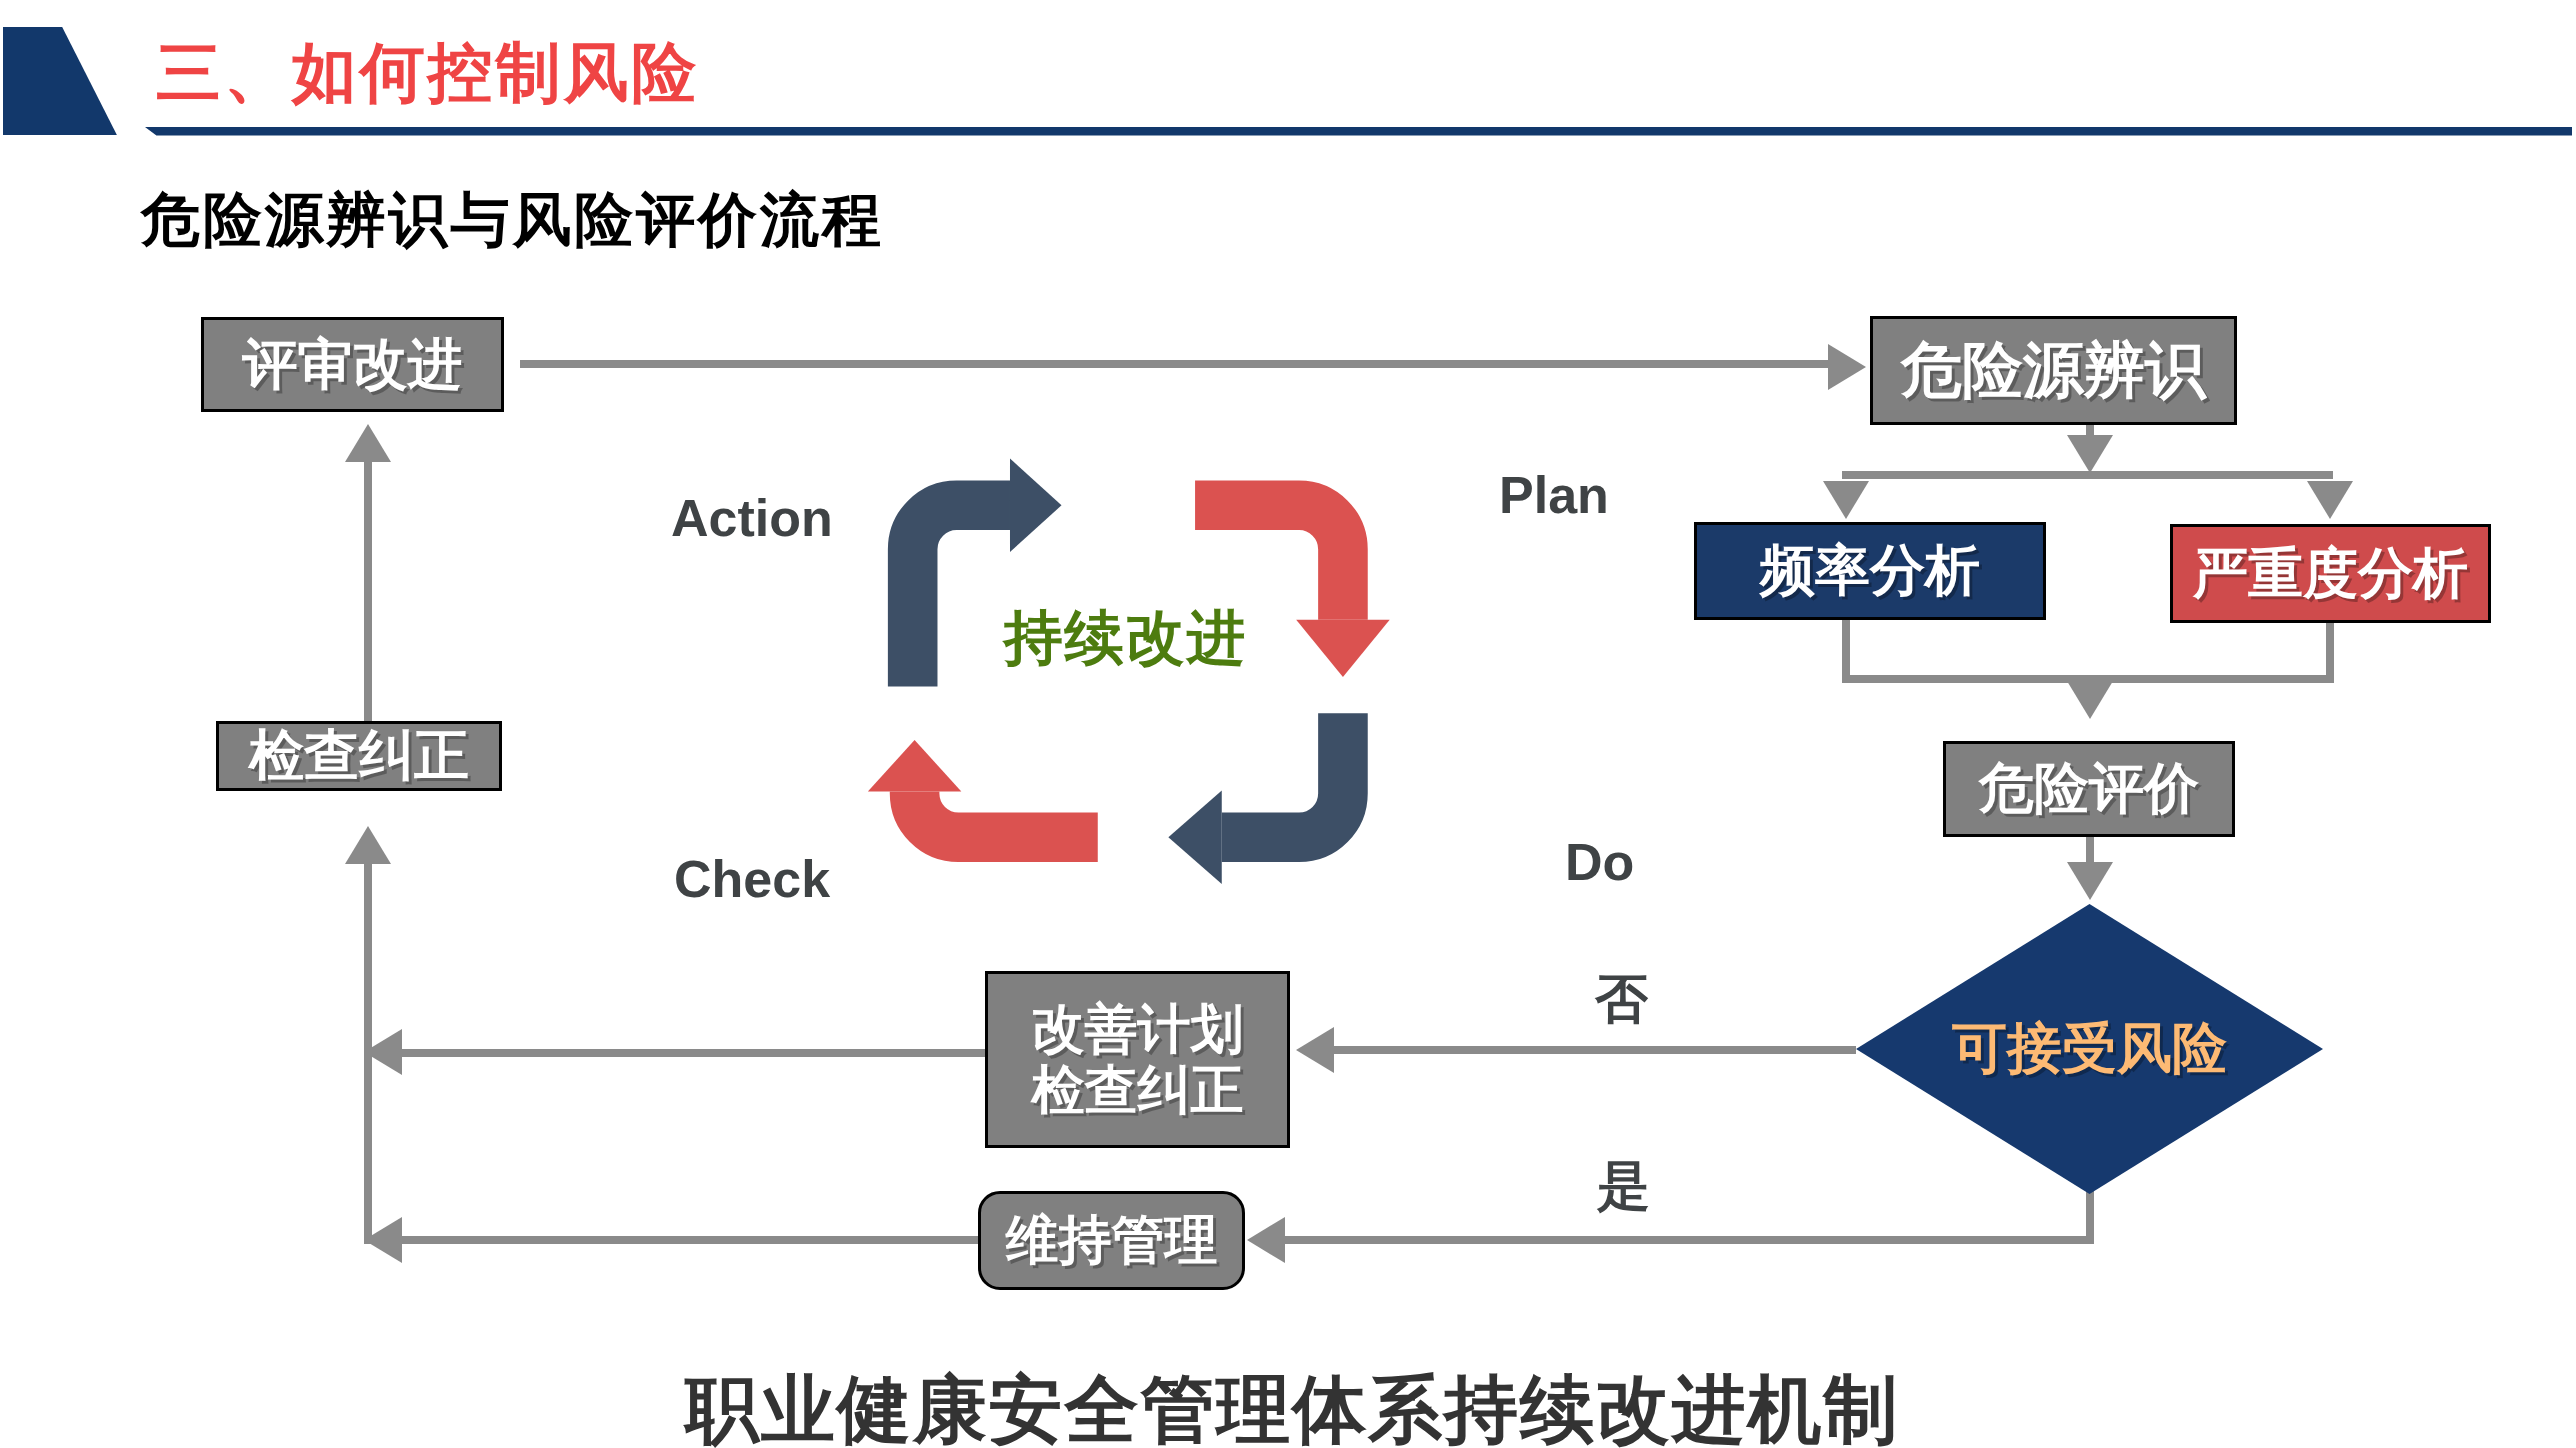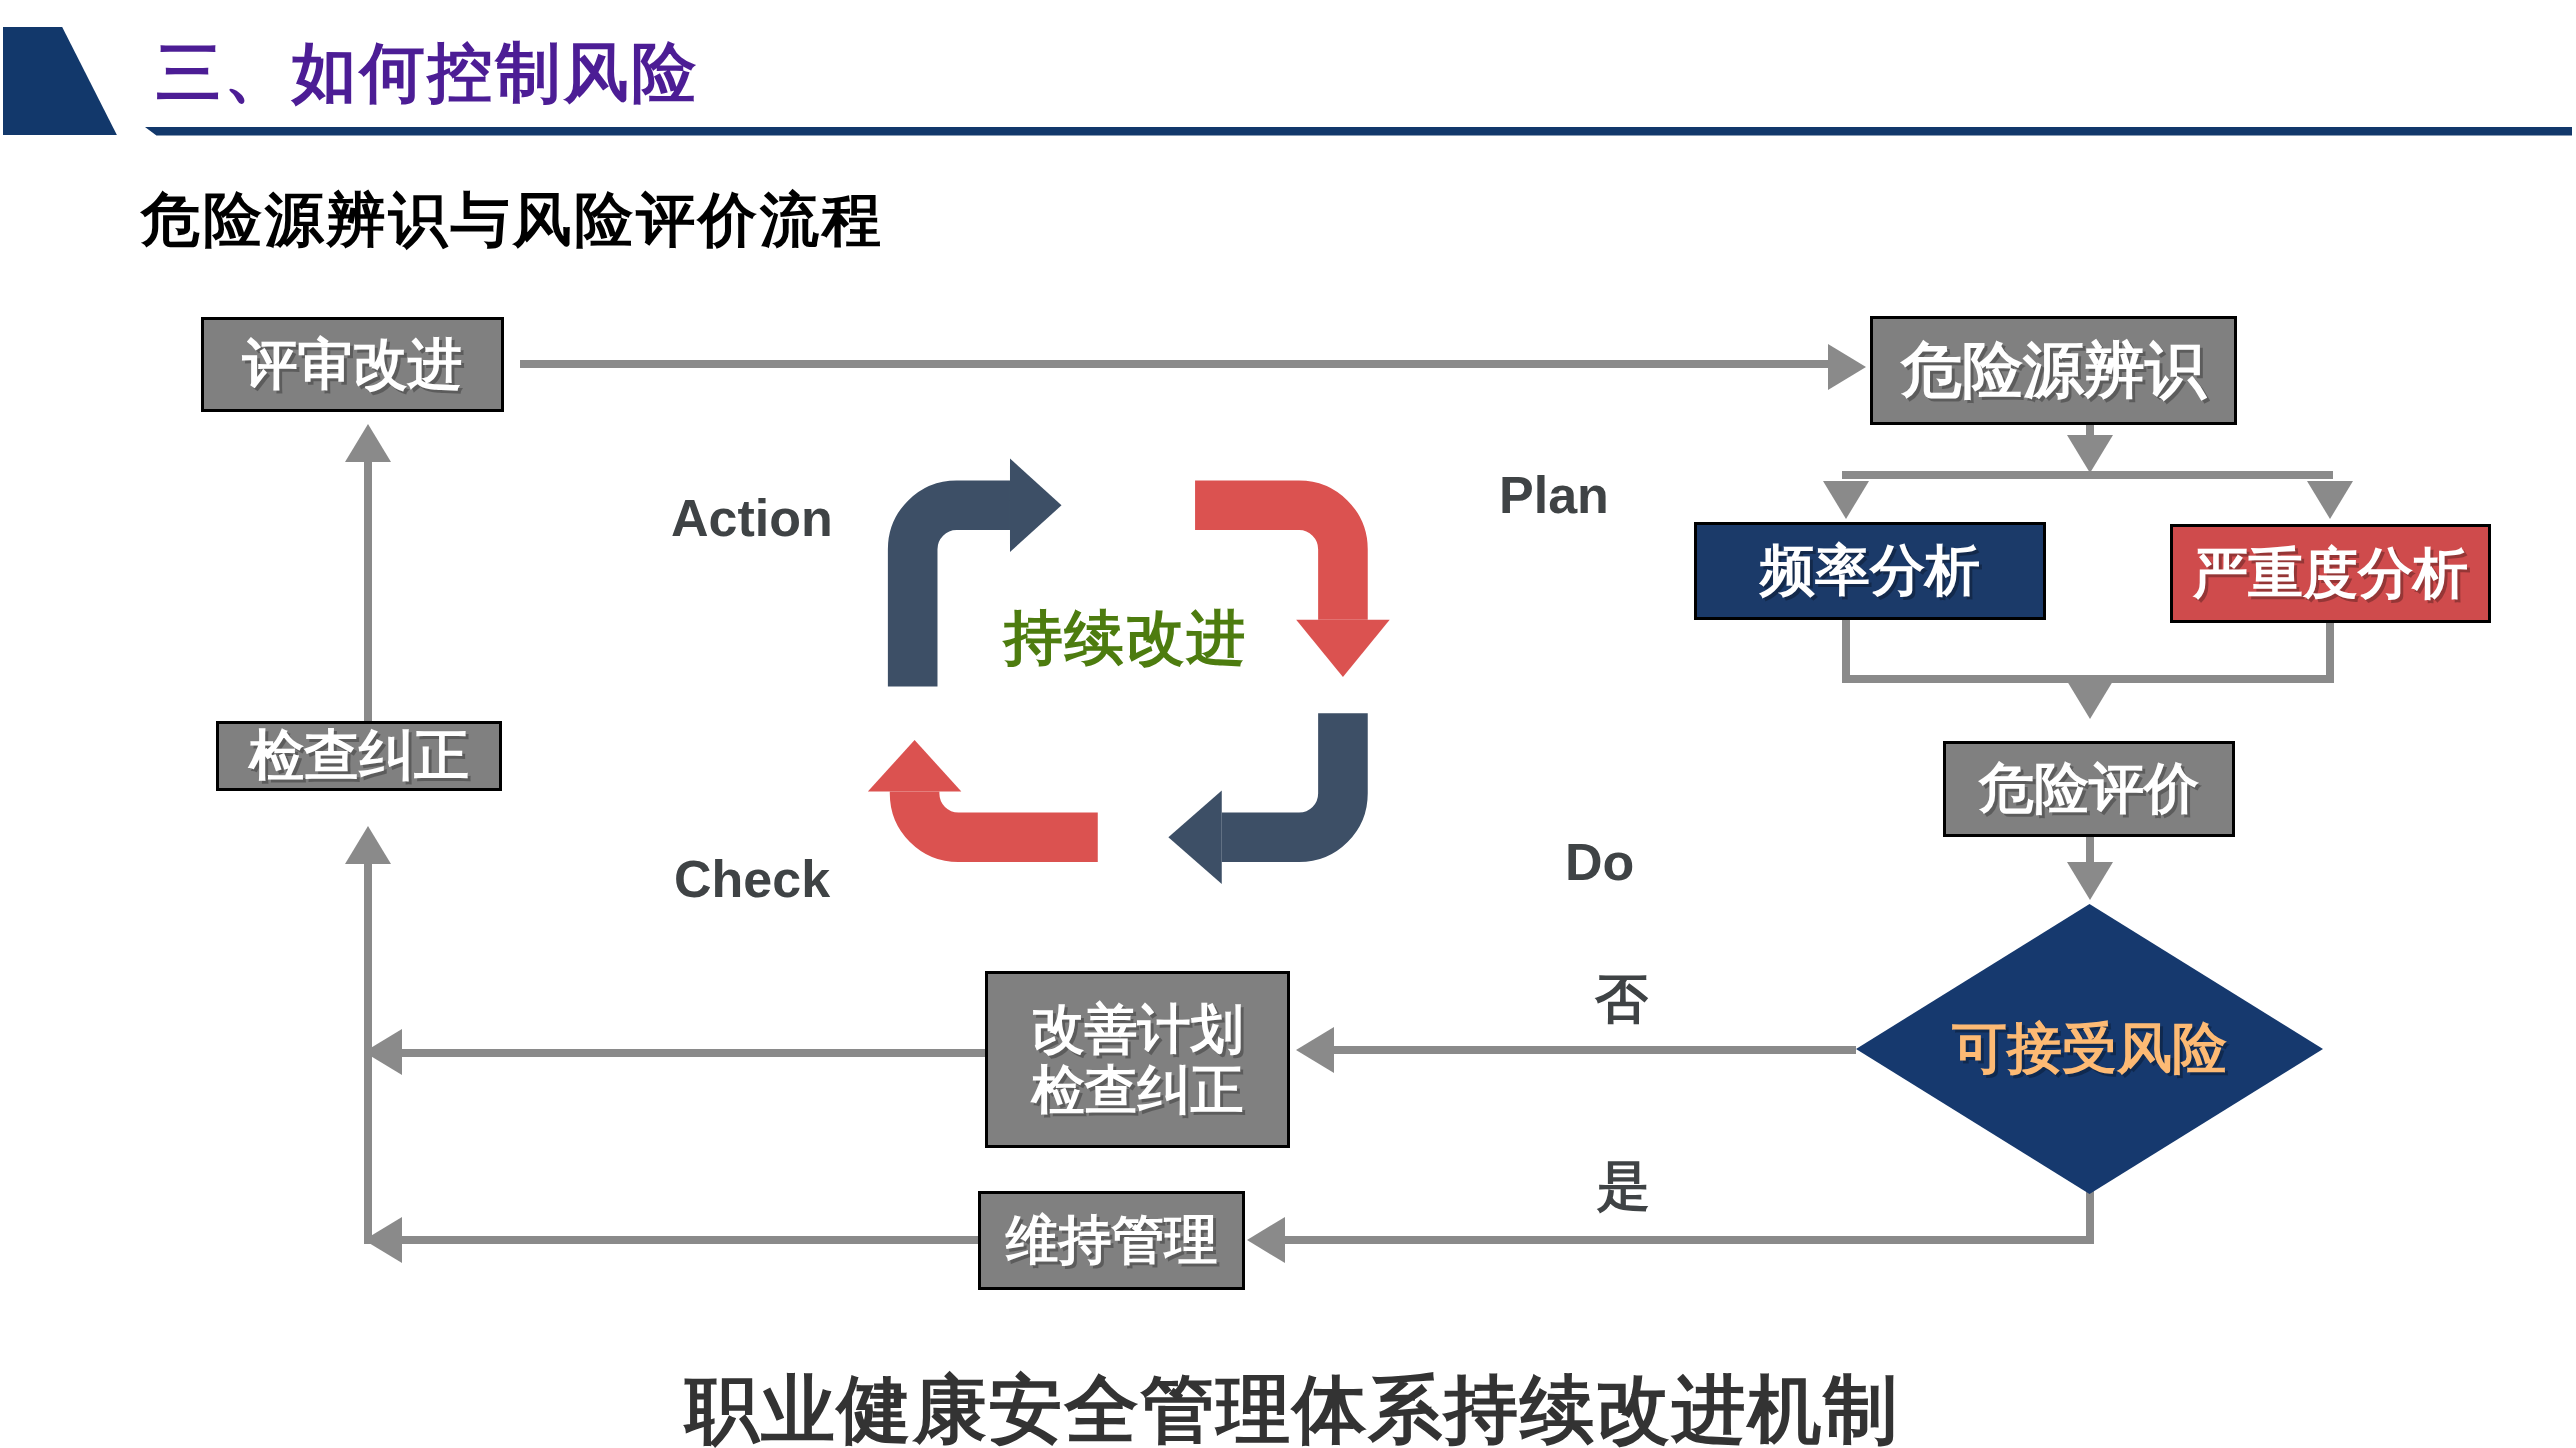--- a/index.html
+++ b/index.html
@@ -2,21 +2,21 @@
 <html><head>
 <meta charset="utf-8">
 <style>
   html,body{margin:0;padding:0;background:#fff;}
   body{width:2576px;height:1448px;position:relative;font-family:"Liberation Sans",sans-serif;overflow:hidden;}
   .abs{position:absolute;}
 
   
   .trapezoid{left:2.9px;top:27px;width:114px;height:108px;background:#12386B;
     clip-path:polygon(0 0,52% 0,100% 100%,0 100%);}
-  .page-title{left:156px;top:29px;font-size:65px;font-weight:bold;color:#4c1d95;letter-spacing:2.9px;}
+  .page-title{left:156px;top:29px;font-size:65px;font-weight:bold;color:#ef4444;letter-spacing:2.9px;}
   .title-rule{left:145px;top:127px;width:2427px;height:8.6px;background:#12386B;
     clip-path:polygon(0 0,100% 0,100% 100%,11.4px 100%);}
   .subtitle{left:141px;top:181px;font-size:59px;font-weight:bold;color:#000000;letter-spacing:2.9px;}
 
   
   .node{box-sizing:border-box;border:3.8px solid #000;background:#808080;color:#fff;
     display:flex;align-items:center;justify-content:center;flex-direction:column;
     font-weight:bold;text-align:center;line-height:1.15;
     text-shadow:2.9px 2.9px 0 rgba(0,0,0,0.28);}
   .node.navy{background:#1B3A69;}
@@ -107,21 +107,21 @@
 
 <div class="abs diamond">
   <span>可接受风险</span>
 </div>
 
 <div class="abs node" style="left:985px;top:971px;width:305px;height:177px;font-size:53px;">
   <span>改善计划</span>
   <span>检查纠正</span>
 </div>
 
-<div class="abs node" style="left:978px;top:1191px;width:267px;height:99px;font-size:53px;">
+<div class="abs node" style="left:978px;top:1191px;width:267px;height:99px;font-size:53px;border-radius:22px;">
   <span>维持管理</span>
 </div>
 
 <div class="abs node" style="left:216px;top:721px;width:286px;height:70px;font-size:55px;">
   <span>检查纠正</span>
 </div>
 
 <div class="abs branch-label" style="left:1595px;top:964px;">否</div>
 <div class="abs branch-label" style="left:1597px;top:1151px;">是</div>
 

